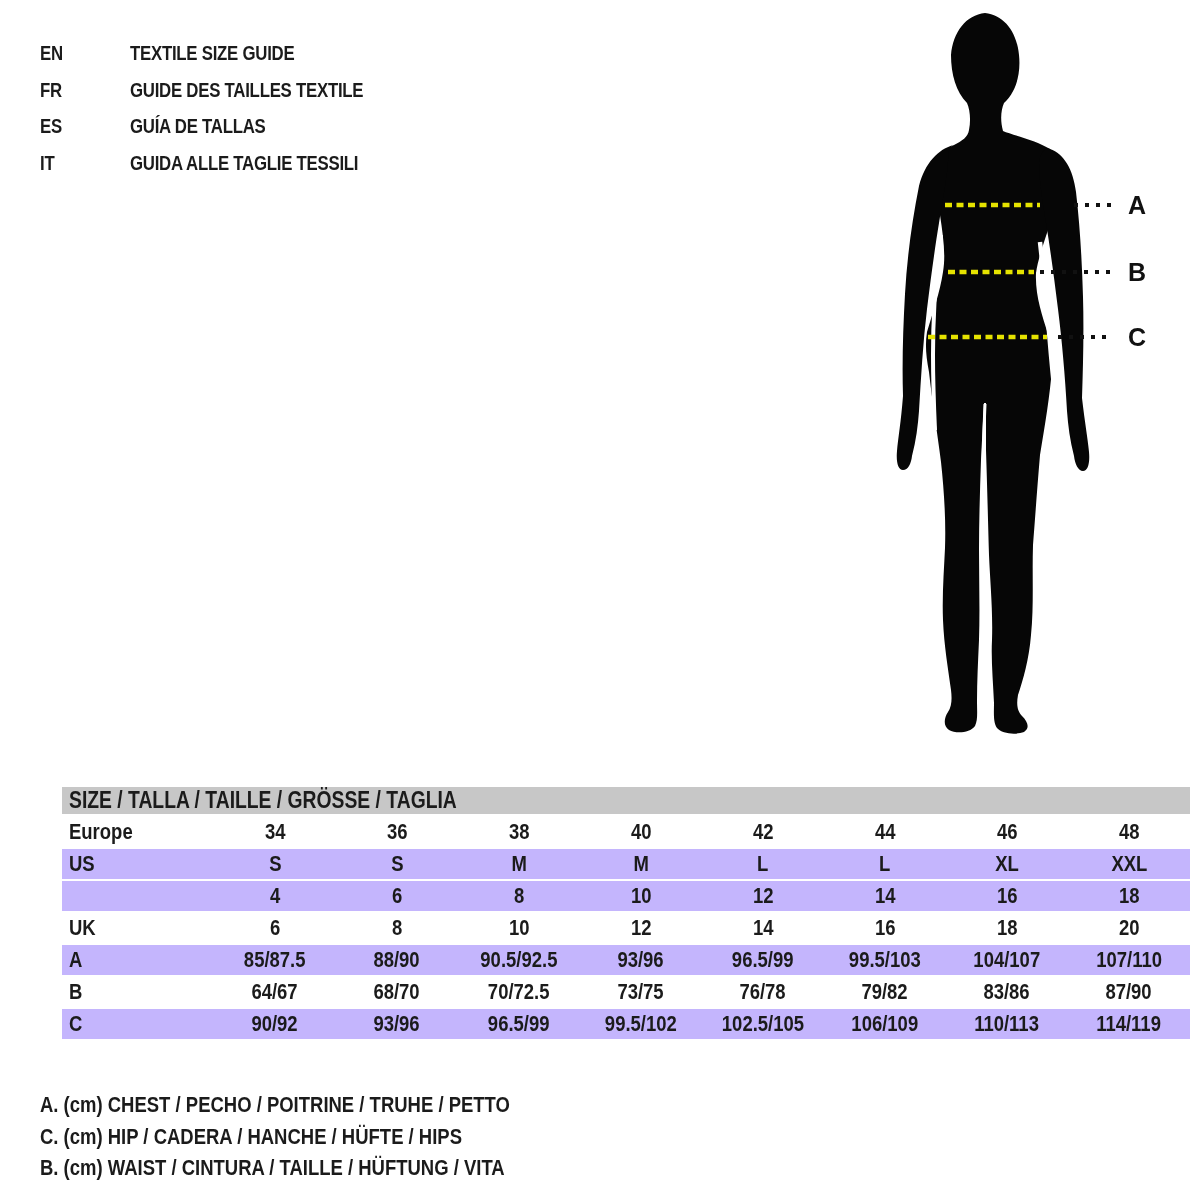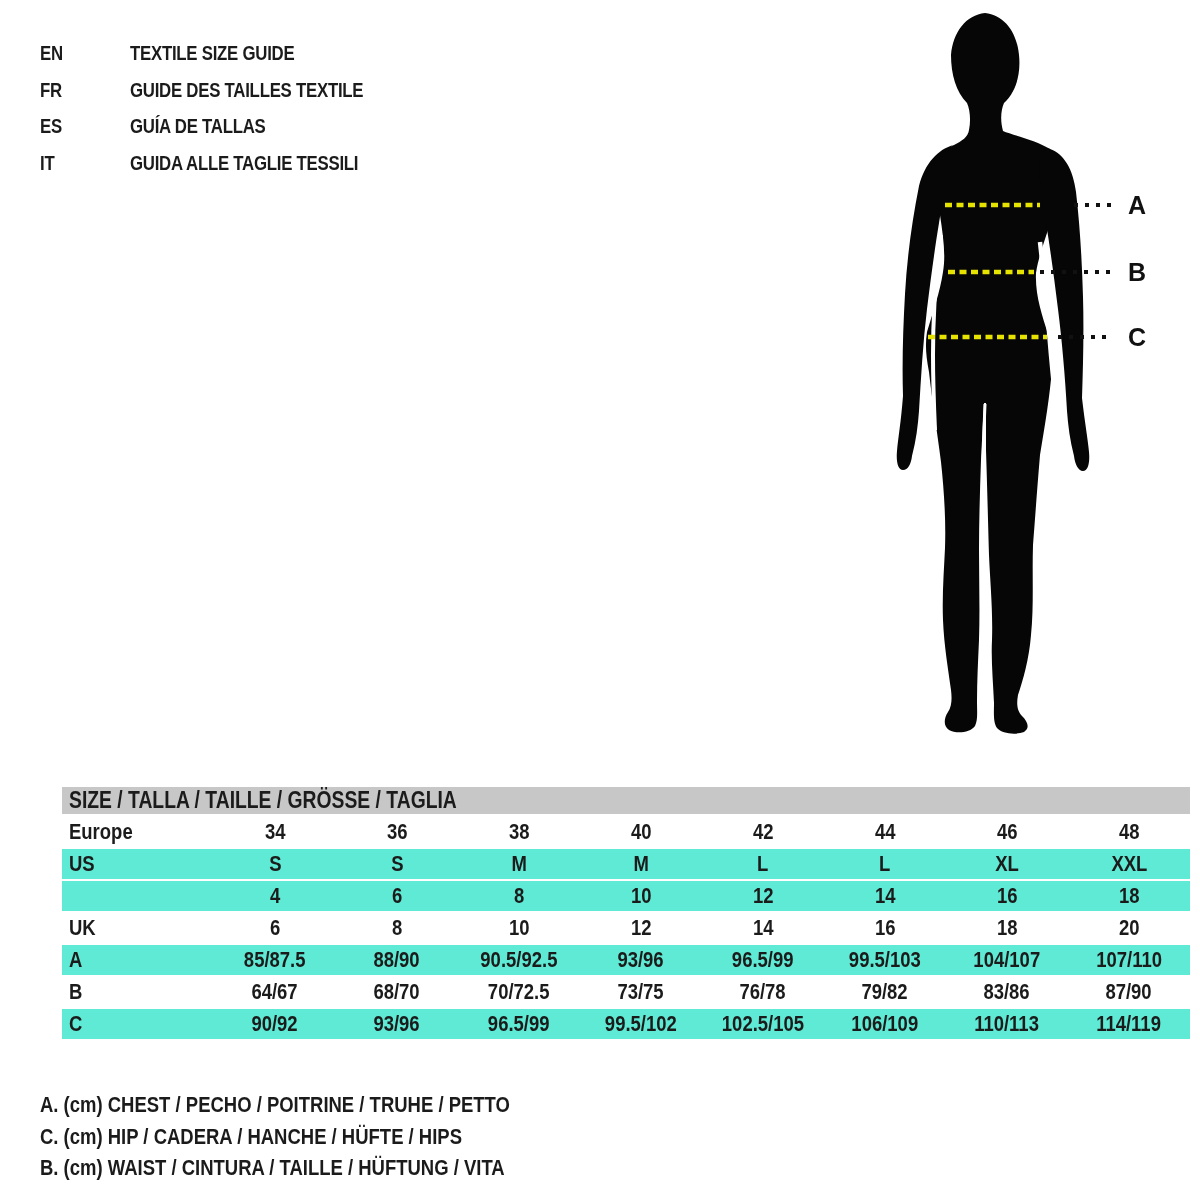--- a/index.html
+++ b/index.html
@@ -13,21 +13,21 @@
   .lang-row{display:flex;height:36.4px;align-items:flex-end;font-size:20px;font-weight:bold;letter-spacing:-0.3px;gap:12px;}
   .lang-code{width:78px;flex:none;}
   
   .section-title{position:absolute;left:40px;top:736px;font-size:24px;font-weight:bold;line-height:26px;}
   
   .size-table{position:absolute;left:35px;top:787px;width:1128px;margin-left:27px;}
   .thead{height:27px;background:#c7c7c7;display:flex;align-items:center;padding-left:7px;
          font-size:23px;font-weight:bold;box-sizing:border-box;margin-bottom:3px;}
   .trow{display:flex;height:32px;border-bottom:2px solid #ffffff;box-sizing:border-box;
         align-items:center;font-size:22px;font-weight:bold;}
-  .trow.shaded{background:#5eead4;}
+  .trow.shaded{background:#c4b5fd;}
   .tlabel{width:152px;flex:none;padding-left:7px;text-align:left;box-sizing:border-box;}
   .tcell{flex:1;text-align:center;}
   .tcell .cond{transform-origin:50% 50%;}
   
   .legend{position:absolute;left:40px;top:1089px;}
   .legend-item{height:31.7px;display:flex;align-items:center;font-size:22px;font-weight:bold;}
   
   .figure-wrap{position:absolute;left:890px;top:0;width:310px;height:740px;}
   svg text{font-family:"Liberation Sans","DejaVu Sans",sans-serif;}
 </style>

